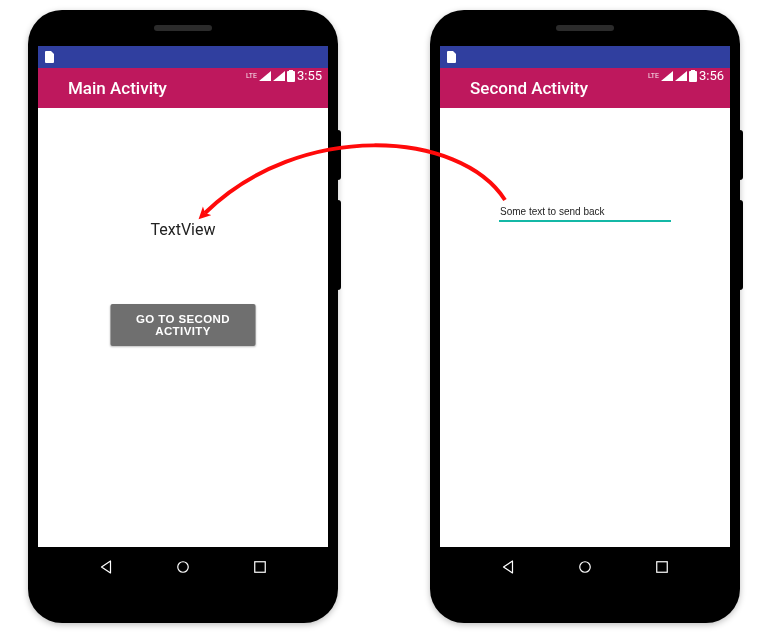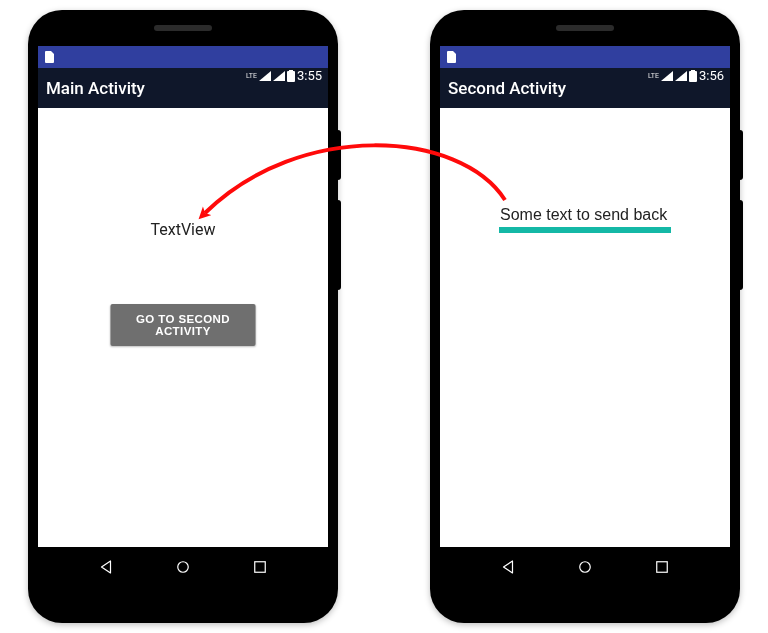--- a/index.html
+++ b/index.html
@@ -79,25 +79,25 @@
     align-items: center;
     padding: 0 6px;
     justify-content: space-between;
   }
   .status-left, .status-right { display: flex; align-items: center; gap: 4px; }
   .status-right { gap: 2px; margin-top: 37px; }
 
   
   .app-bar {
     height: 40px;
-    background: #0f172a;
+    background: #be185d;
     color: #ffffff;
     display: flex;
     align-items: center;
-    padding-left: 8px;
+    padding-left: 30px;
     font-size: 17px;
     font-weight: 500;
   }
 
   
   .content {
     position: absolute;
     top: 66px;   
     bottom: 40px;
     left: 0;
@@ -119,22 +119,22 @@
     position: absolute;
     top: 92px;
     left: 0;
     right: 0;
     display: flex;
     justify-content: center;
   }
   .edit-text {
     width: 170px;
     border: none;
-    border-bottom: 6px solid #14b8a6; 
-    font-size: 16px;
+    border-bottom: 2px solid #14b8a6; 
+    font-size: 10px;
     padding: 2px 1px 3px 1px;
     color: #222;
     outline: none;
     background: transparent;
   }
 
   .flat-btn {
     position: absolute;
     top: 192px;
     left: 50%;

